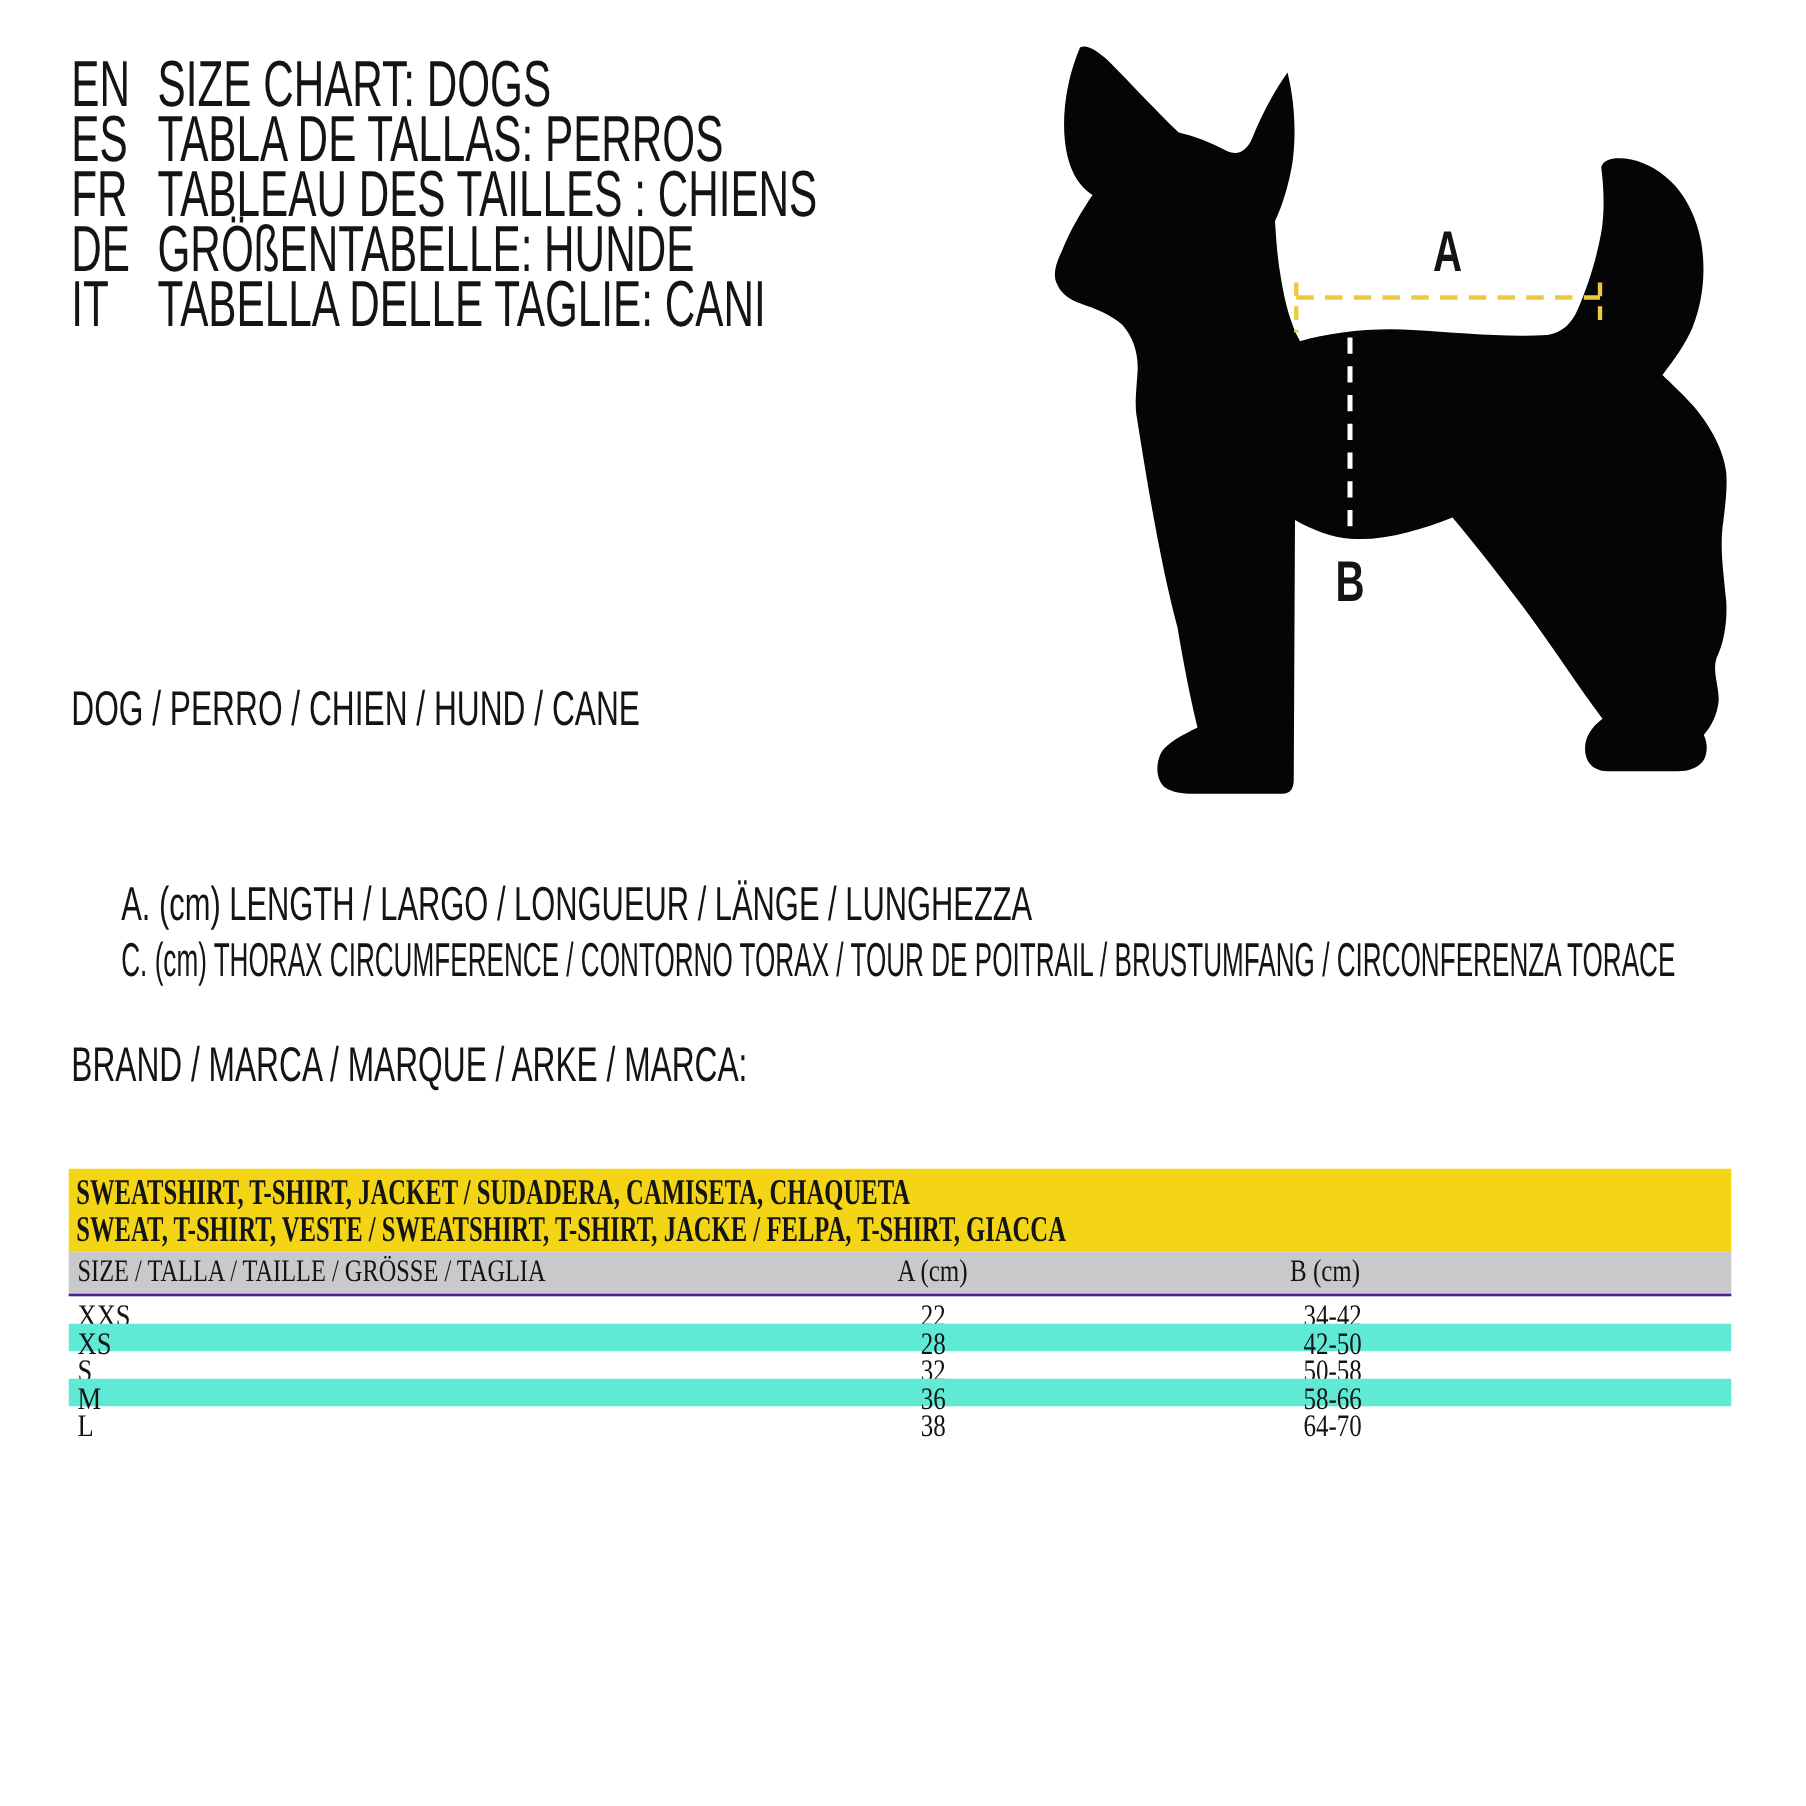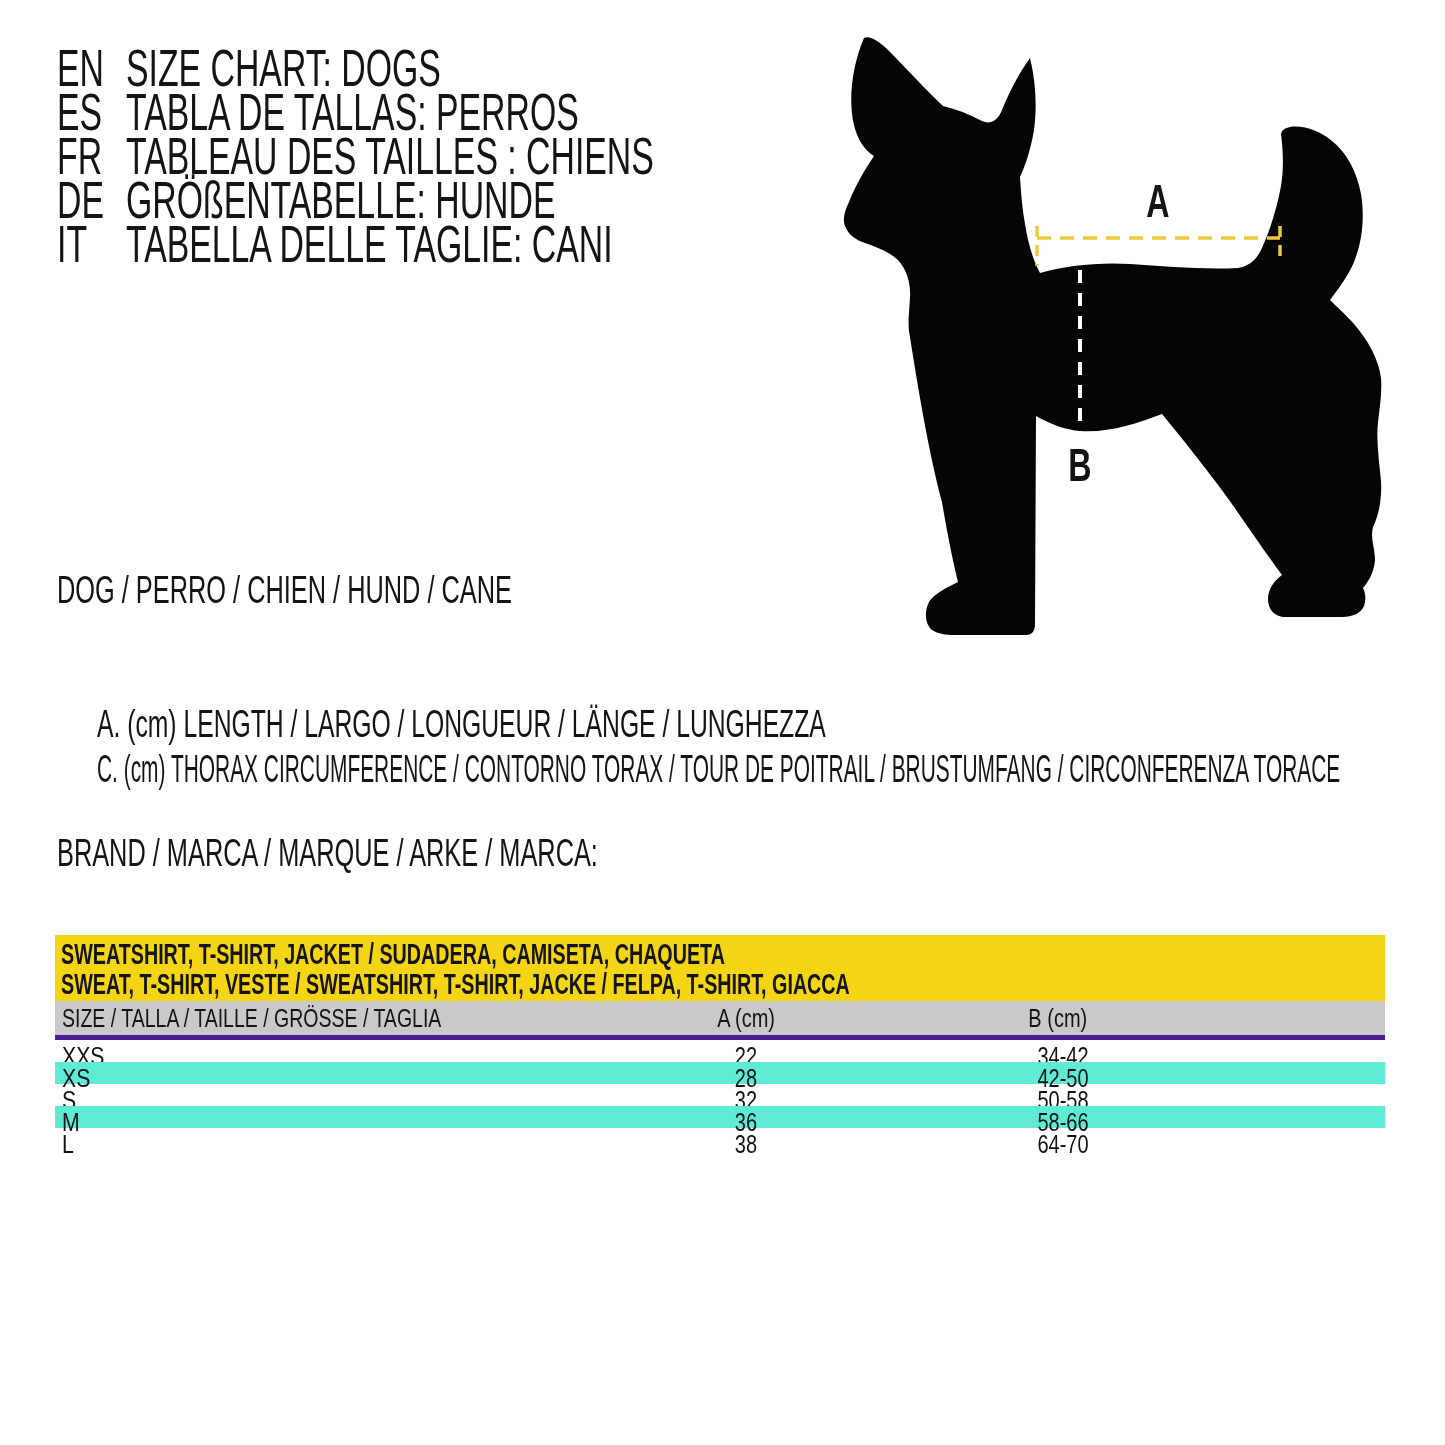--- a/index.html
+++ b/index.html
@@ -22,24 +22,24 @@
   .lang-code { width:69px; flex:0 0 69px; }
 
   .fig39 { font-size:39px; }
   .fig38 { font-size:38px;margin-left:40px; }
 
   
   .dog-wrap { position:absolute; left:830px; top:30px; width:560px; height:610px; }
   .marker { position:absolute; font-size:46px; font-weight:bold; line-height:1; transform:translateX(-50%); }
 
   
-  .size-table { position:absolute; left:55px; top:935px; width:1330px; }
+  .size-table { position:absolute; left:55px; top:935px; width:1330px;font-family:Liberation Serif, serif; }
   .band { background:var(--yellow,#F4D515); padding:4px 0 2px 6px; }
   .band-line { font-size:29px; font-weight:bold; line-height:30px; white-space:nowrap; }
-  .thead { position:relative; height:34px; background:#C9C9CB; border-bottom:5px solid #4c1d95; font-size:25px; line-height:34px; white-space:nowrap; }
+  .thead { position:relative; height:34px; background:#C9C9CB; border-bottom:2px solid #4c1d95; font-size:25px; line-height:34px; white-space:nowrap; }
   .trow { position:relative; height:22px; font-size:25px; line-height:33px; white-space:nowrap; }
   .trow.alt { background:#5eead4; }
   .lbl { position:absolute; left:7px; top:0; }
   .colA { position:absolute; left:541px; width:300px; top:0; text-align:center; }
   .colB { position:absolute; left:740px; width:300px; top:0; text-align:right; }
 </style>
 </head>
 <body>
 
 <div class="canvas">
@@ -129,21 +129,21 @@
         <line x1="450" y1="196" x2="450" y2="234" stroke-dasharray="11 8"></line>
       </g>
       <g stroke="#ffffff" stroke-width="4" fill="none">
         <line x1="250" y1="240" x2="250" y2="398" stroke-dasharray="13 10"></line>
       </g>
     </svg>
     <div class="marker" style="left:328px; top:148px;"><span class="sxc70">A</span></div>
     <div class="marker" style="left:250px; top:412px;"><span class="sxc70">B</span></div>
   </div>
 
-  <div class="t fig39" style="left:57px; top:570px;"><span class="sx65">DOG / PERRO / CHIEN / HUND / CANE</span></div>
+  <div class="t fig39" style="left:57px; top:548px;"><span class="sx65">DOG / PERRO / CHIEN / HUND / CANE</span></div>
   <div class="t fig38" style="left:57px; top:705px;"><span class="sx65">A. (cm) LENGTH / LARGO / LONGUEUR / LÄNGE / LUNGHEZZA</span></div>
   <div class="t fig38" style="left:57px; top:750px;"><span class="sx55">C. (cm) THORAX CIRCUMFERENCE / CONTORNO TORAX / TOUR DE POITRAIL / BRUSTUMFANG / CIRCONFERENZA TORACE</span></div>
   <div class="t fig39" style="left:57px; top:833px;"><span class="sx65">BRAND / MARCA / MARQUE / ARKE / MARCA:</span></div>
 
   <div class="size-table">
     <div class="band" style="background: rgb(244, 213, 21);">
       <div class="band-line"><span class="sx68">SWEATSHIRT, T-SHIRT, JACKET / SUDADERA, CAMISETA, CHAQUETA</span></div>
       <div class="band-line"><span class="sx68">SWEAT, T-SHIRT, VESTE / SWEATSHIRT, T-SHIRT, JACKE / FELPA, T-SHIRT, GIACCA</span></div>
     </div>
     <div class="thead">

